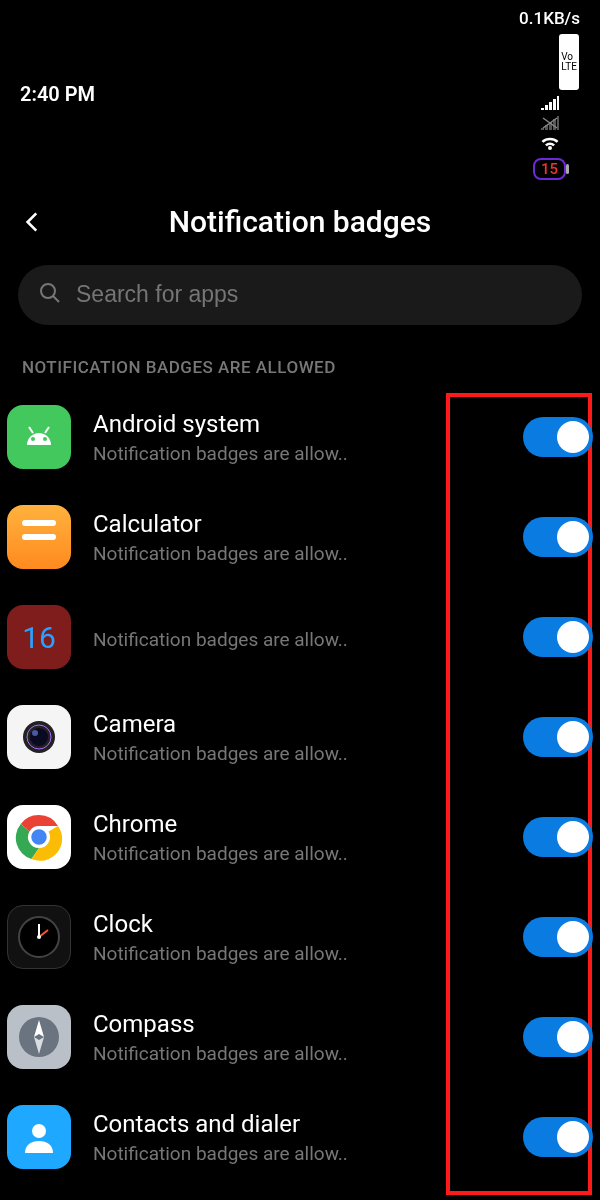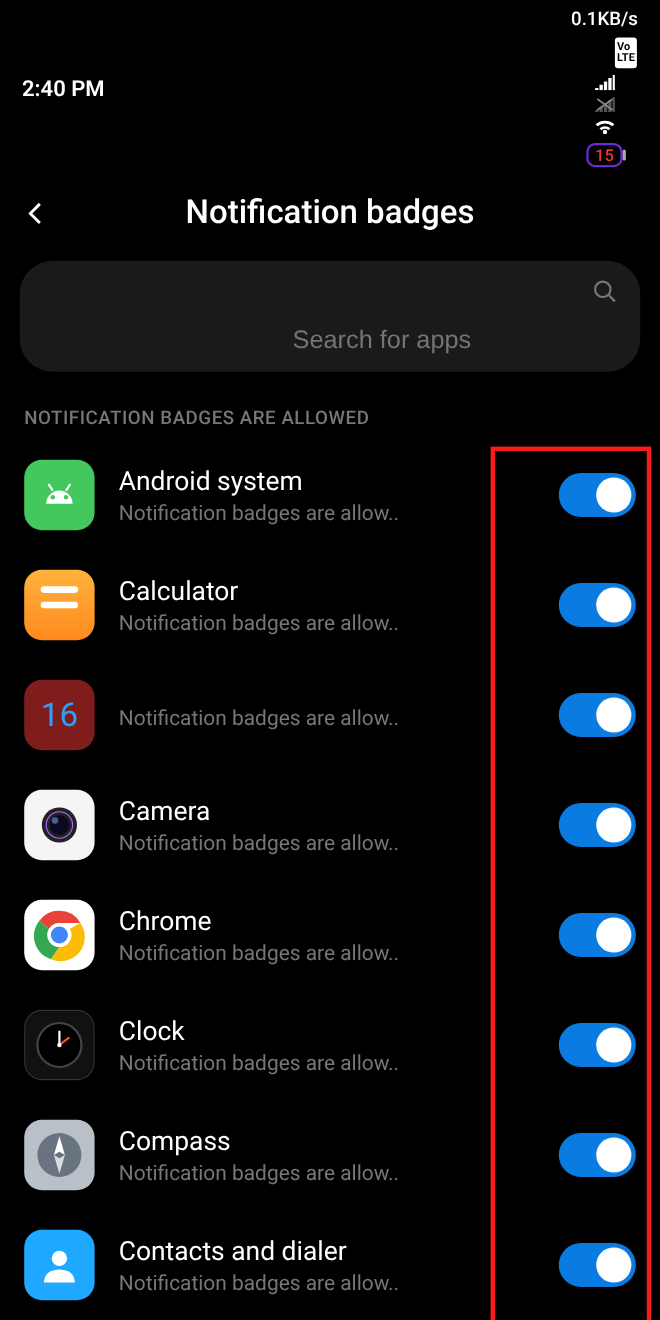--- a/index.html
+++ b/index.html
@@ -2,30 +2,30 @@
 <html><head>
 <meta charset="utf-8">
 <style>
   * { margin: 0; padding: 0; box-sizing: border-box; }
   html, body { width: 600px; height: 1200px; background: #000; color: #fff; font-family: -apple-system, Roboto, "Helvetica Neue", Arial, sans-serif; overflow: hidden; }
   .status-bar { display: flex; justify-content: space-between; align-items: center; padding: 8px 20px 2px 20px; font-size: 20px; font-weight: 600; }
   .status-right { display: flex; align-items: center; gap: 6px; font-size: 17px; font-weight: 500; flex-direction: column; }
   .status-right .icon { display: inline-flex; align-items: center; }
   .battery { border: 2px solid #6d28d9; border-radius: 8px; padding: 0 6px; font-size: 15px; position: relative; color:#e33; }
   .battery::after { content:""; position:absolute; right:-5px; top:4px; width:3px; height:10px; background:#aaa; border-radius:2px;}
-  .volte { background:#fff; color:#000; font-size:10px; font-weight:700; padding:4px 2px; border-radius:3px; line-height:1;margin-left:39px; }
+  .volte { background:#fff; color:#000; font-size:10px; font-weight:400; padding:18px 2px; border-radius:3px; line-height:1;margin-left:39px; }
   .header { display: flex; align-items: center; padding: 22px 20px 20px 20px; }
   .back { width: 40px; display:flex; align-items:center; }
   .title { flex: 1; text-align: center; font-size: 30px; font-weight: 500; margin-left:-40px; }
-  .search { margin: 6px 18px 18px 18px; background: #1a1a1a; border-radius: 30px; display: flex; align-items: flex-end; padding: 16px 20px; gap: 14px; flex-direction: column; }
+  .search { margin: 6px 18px 18px 18px; background: #1a1a1a; border-radius: 30px; display: flex; align-items: flex-start; padding: 16px 20px; gap: 14px; }
   .search input { background: transparent; border: none; outline: none; color: #888; font-size: 23px; flex:1; }
   .section-label { color: #777; font-size: 17px; letter-spacing: 0.5px; padding: 14px 6px 10px 22px; font-weight:500; }
   .list { position: relative; }
   .highlight-box { position:absolute; right:8px; top:6px; width:146px; bottom:-8px; border:4px solid #ff1a1a; pointer-events:none; }
-  .row { display: flex; align-items: center; padding: 18px 22px; gap: 22px; }
+  .row { display: flex; align-items: center; padding: 18px 7px; gap: 22px; }
   .app-icon { width: 64px; height: 64px; border-radius: 16px; flex-shrink: 0; display:flex; align-items:center; justify-content:center; }
   .app-text { flex: 1; min-width: 0; }
   .app-name { font-size: 24px; font-weight: 400; color: #fff; }
   .app-sub { font-size: 19px; color: #777; margin-top: 4px; white-space: nowrap; overflow: hidden; text-overflow: ellipsis; }
   .toggle { width: 70px; height: 40px; background: #0a7be0; border-radius: 20px; position: relative; flex-shrink:0; }
   .toggle .knob { position: absolute; right: 4px; top: 4px; width: 32px; height: 32px; background: #fff; border-radius: 50%; }
   
   .ic-android { background:#43c85e; }
   .ic-calc { background: linear-gradient(#ffb23d,#ff8a1f); }
   .ic-calc .eq { width:34px; height:6px; background:#fff; border-radius:3px; position:relative; }

